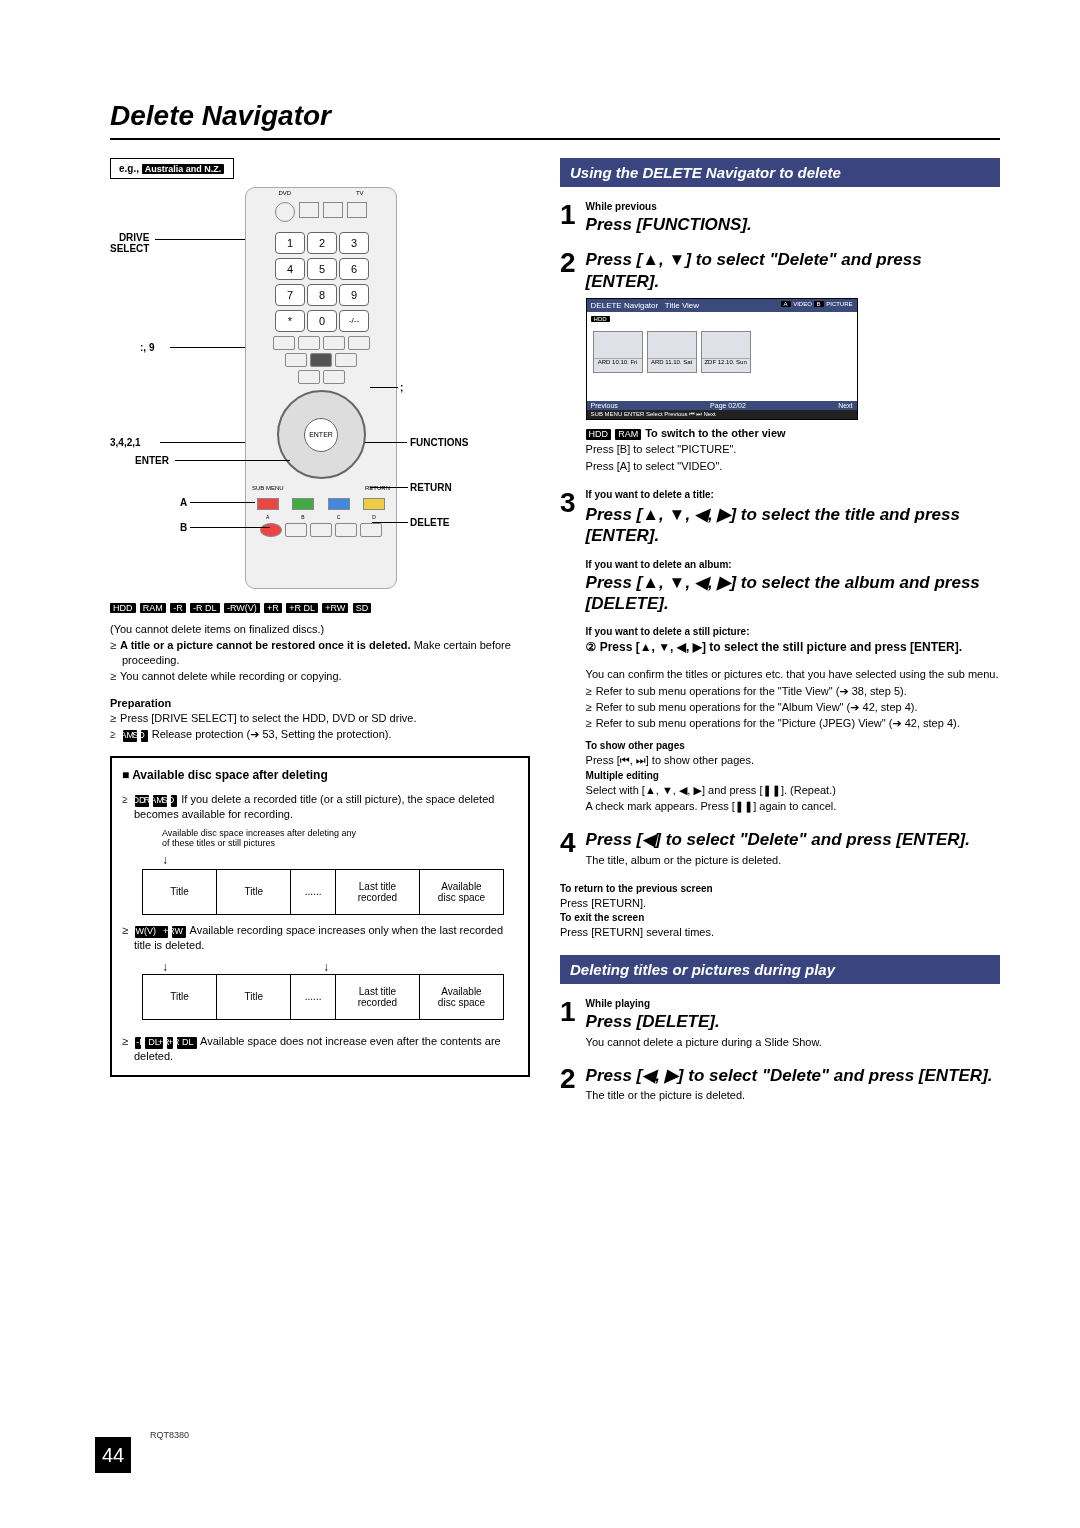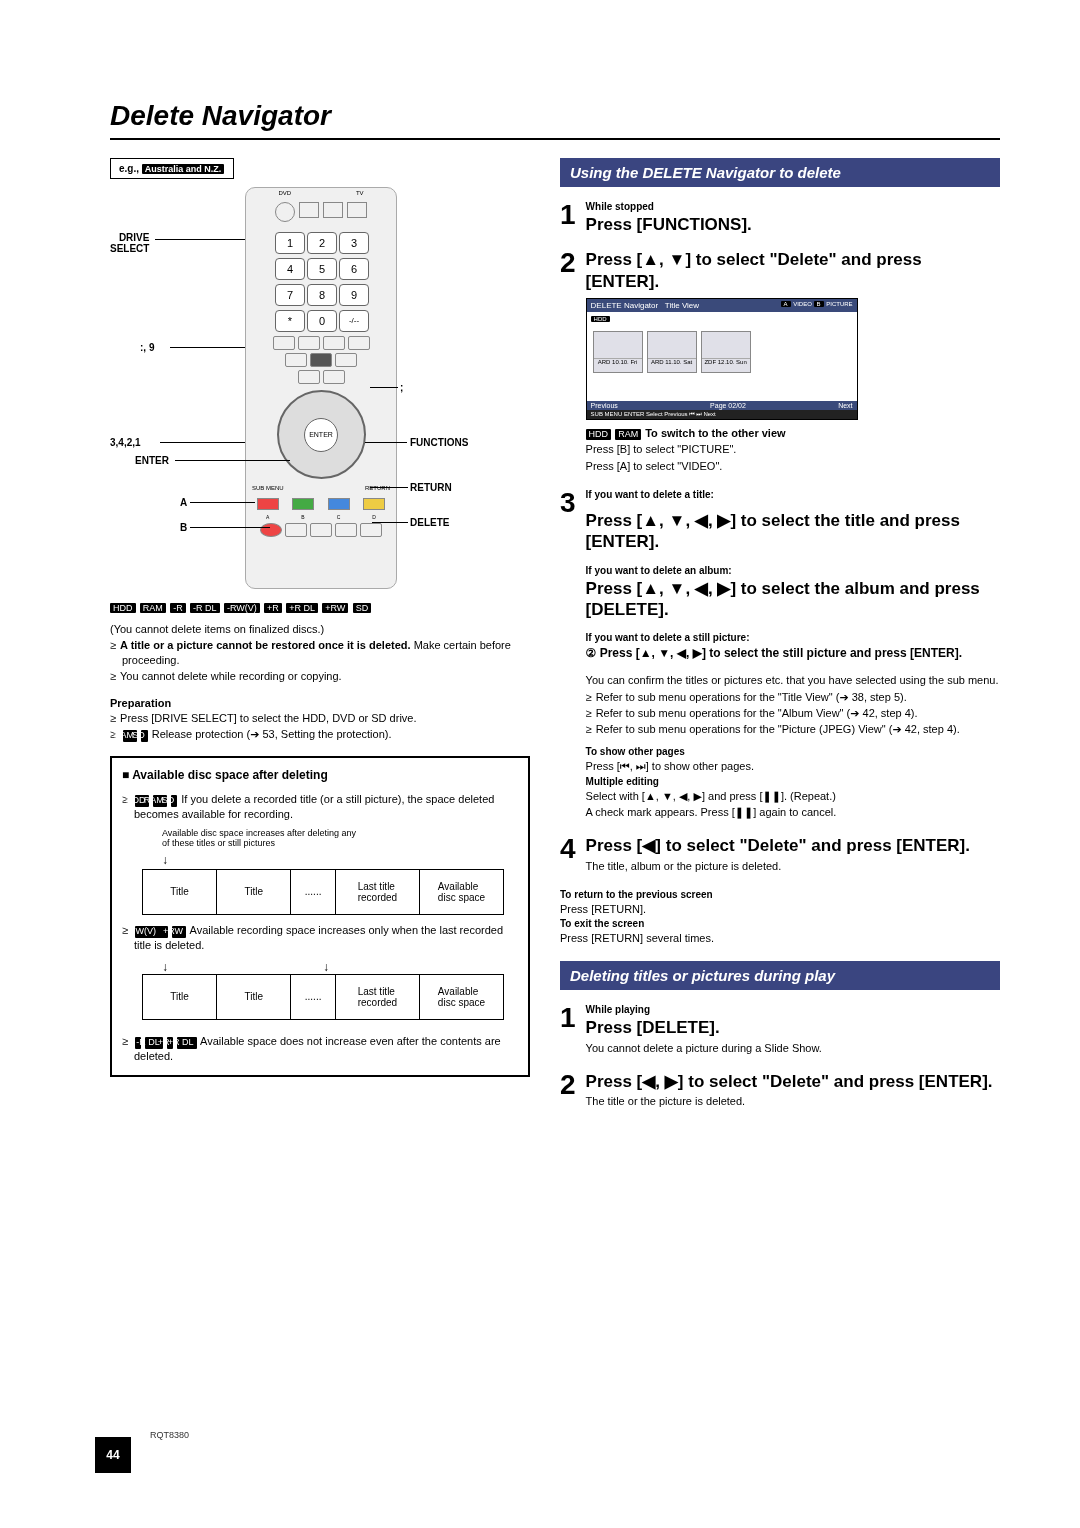--- a/index.html
+++ b/index.html
@@ -30,36 +30,36 @@
 .badges-row{margin:8px 0}
 .note{font-size:11px;line-height:1.3;margin:2px 0}
 .note b{font-weight:bold}
 .bullet{padding-left:12px;text-indent:-12px}
 .bullet:before{content:"≥";margin-right:4px}
 .prep-hd{font-weight:bold;font-size:11px;margin-top:14px}
 .sub-box{border:2px solid #000;padding:10px;margin-top:14px}
 .sub-title{font-weight:bold;font-size:12px}
 .disc-diag{margin:8px 0;position:relative}
 .disc-row{display:flex;border:1px solid #000;height:44px;font-size:10px}
-.disc-cell{border-right:1px solid #000;display:flex;align-items:center;justify-content:center;text-align:left;padding:2px}
+.disc-cell{border-right:1px solid #000;display:flex;align-items:center;justify-content:center;text-align:center;padding:2px}
 .disc-note{font-size:9px;line-height:1.1;margin:4px 0}
-.q-block{margin-top:10px;font-size:17px;font-weight:bold;line-height:1.25}
+.q-block{margin-top:10px;font-size:17px;font-weight:bold;font-style:italic;line-height:1.25}
 .hair-line{display:flex;align-items:flex-start;margin:14px 0}
 .big-num{font-size:28px;font-weight:bold;margin-right:10px;line-height:1}
 .step-body{flex:1}
 .mini{font-size:10px;font-weight:bold}
 .screen-box{border:1px solid #000;width:270px;height:120px;margin:6px 0;background:#fff;font-size:8px;position:relative}
 .screen-hdr{background:#3a4a7a;color:#fff;padding:2px 4px;font-size:8px;display:flex;justify-content:space-between}
 .screen-thumbs{display:flex;gap:4px;padding:6px}
 .thumb{width:48px;height:40px;border:1px solid #888;background:#e0e0e8;font-size:6px;text-align:center}
 .screen-ftr{position:absolute;bottom:0;left:0;right:0}
 .screen-nav{background:#3a4a7a;color:#fff;padding:1px 4px;display:flex;justify-content:space-between;font-size:7px}
 .screen-help{background:#222;color:#fff;padding:1px 4px;font-size:6px}
 .section-bar{background:#3a4580;color:#fff;font-weight:bold;font-style:italic;padding:6px 10px;font-size:15px;margin-bottom:8px}
-.pgnum{position:absolute;left:95px;bottom:55px;width:36px;height:36px;background:#000;color:#fff;text-align:center;line-height:36px;font-size:12px;font-weight:bold}
+.pgnum{position:absolute;left:95px;bottom:55px;width:36px;height:36px;background:#000;color:#fff;text-align:center;line-height:36px;font-size:20px;font-weight:normal}
 .doc-id{position:absolute;left:150px;bottom:88px;font-size:9px;color:#333}
 </style>
 </head>
 <body>
 
 <div class="page">
  <div class="title">Delete Navigator</div>
  <div class="hr"></div>
 
  <div class="cols">
@@ -231,21 +231,21 @@
     </div>
    </div>
   </div>
 
   <div class="col col-right">
    <div class="section-bar">Using the DELETE Navigator to delete</div>
 
    <div class="hair-line">
     <div class="big-num">1</div>
     <div class="step-body">
-     <div class="mini">While stopped</div>
+     <div class="mini">While previous</div>
      <div class="q-block" style="margin-top:2px">Press [FUNCTIONS].</div>
     </div>
    </div>
 
    <div class="hair-line">
     <div class="big-num">2</div>
     <div class="step-body">
      <div class="q-block" style="margin-top:0">Press [▲, ▼] to select "Delete" and press [ENTER].</div>
      <div class="screen-box">
       <div class="screen-hdr">
@@ -274,21 +274,21 @@
      </div>
      <div class="note">Press [B] to select "PICTURE".</div>
      <div class="note">Press [A] to select "VIDEO".</div>
     </div>
    </div>
 
    <div class="hair-line">
     <div class="big-num">3</div>
     <div class="step-body">
      <div class="mini">If you want to delete a title:</div>
-     <div class="q-block" style="margin-top:10px">Press [▲, ▼, ◀, ▶] to select the title and press [ENTER].</div>
+     <div class="q-block" style="margin-top:4px">Press [▲, ▼, ◀, ▶] to select the title and press [ENTER].</div>
      <div class="mini" style="margin-top:12px">If you want to delete an album:</div>
      <div class="q-block" style="margin-top:2px">Press [▲, ▼, ◀, ▶] to select the album and press [DELETE].</div>
      <div class="mini" style="margin-top:12px">If you want to delete a still picture:</div>
      <div class="note" style="font-size:12px;font-weight:bold;line-height:1.35">② <span>Press [▲, ▼, ◀, ▶] to select the still picture and press [ENTER].</span></div>
 
      <div class="note" style="margin-top:12px">You can confirm the titles or pictures etc. that you have selected using the sub menu.</div>
      <div class="note bullet">Refer to sub menu operations for the "Title View" (➔ 38, step 5).</div>
      <div class="note bullet">Refer to sub menu operations for the "Album View" (➔ 42, step 4).</div>
      <div class="note bullet">Refer to sub menu operations for the "Picture (JPEG) View" (➔ 42, step 4).</div>
 

